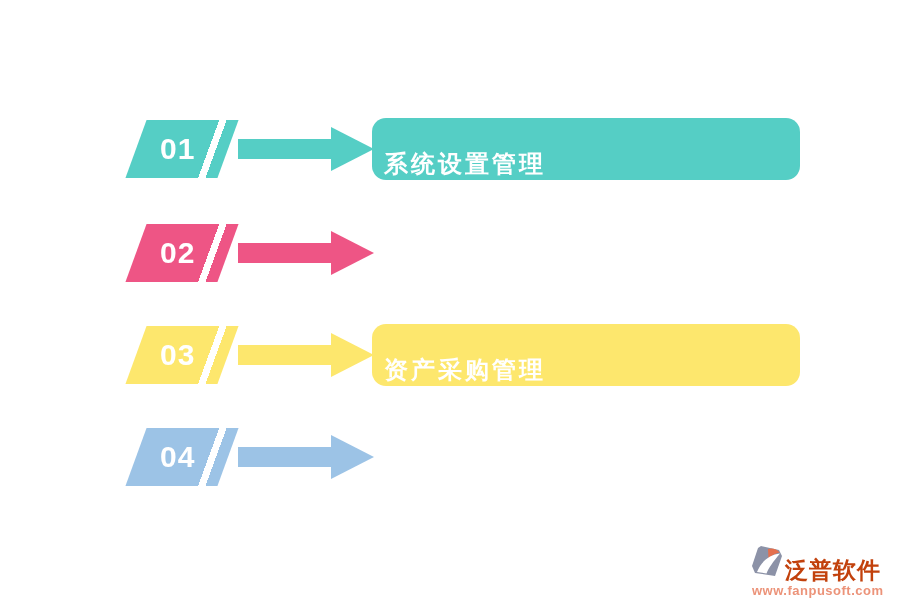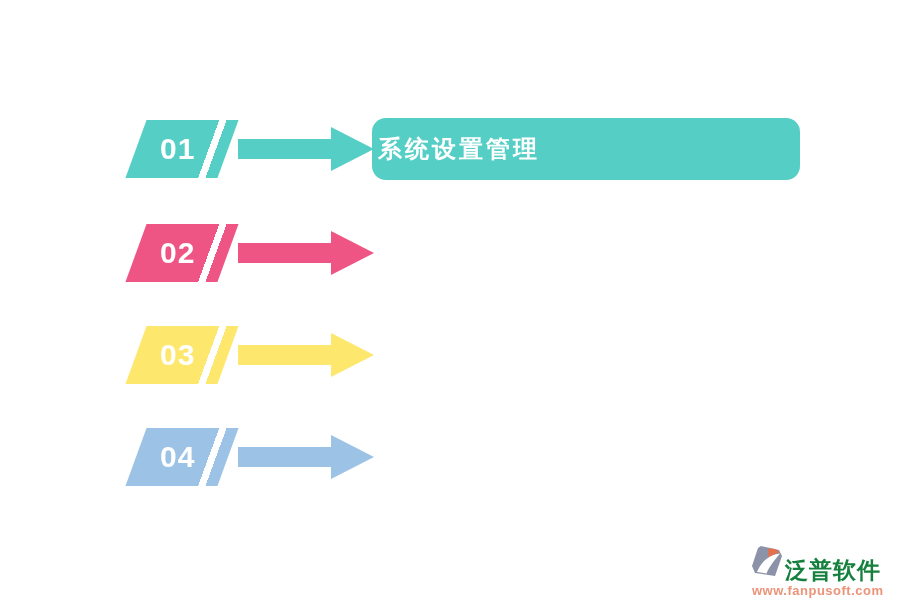--- a/index.html
+++ b/index.html
@@ -28,21 +28,21 @@
   .arrow-head{
     position:absolute;left:331px;top:9px;width:0;height:0;
     border-top:22px solid transparent;border-bottom:22px solid transparent;
     border-left:43px solid var(--c);
   }
 
   
   .bar{
     position:absolute;left:372px;top:0;width:428px;height:62px;
     border-radius:14px;background:var(--c);
-    display:flex;align-items:center;box-sizing:border-box;padding-left:6px;
+    display:flex;align-items:flex-end;box-sizing:border-box;padding-left:12px;
   }
   .bar-label{color:#ffffff;font-size:24px;font-weight:bold;letter-spacing:3px;}
 
   
   .watermark{position:absolute;left:752px;top:546px;width:146px;}
   .wm-top{display:flex;align-items:flex-end;gap:3px;}
   .wm-brand{font-size:23px;font-weight:bold;letter-spacing:1px;line-height:1;}
   .wm-url{font-size:13px;font-weight:bold;letter-spacing:0.5px;margin-top:1px;}
 </style>
 </head>
@@ -66,35 +66,38 @@
   <div class="arrow-tail"></div>
   <div class="arrow-head"></div>
 </div>
 
 <div class="row r2" style="--c: #FDE76D;">
   <div class="para">
     <span class="num">03</span>
   </div>
   <div class="arrow-tail"></div>
   <div class="arrow-head"></div>
+  <div class="bar">
+    <span class="bar-label">资产采购管理</span>
+  </div>
 </div>
 
 <div class="row r3" style="--c: #9CC3E6;">
   <div class="para">
     <span class="num">04</span>
   </div>
   <div class="arrow-tail"></div>
   <div class="arrow-head"></div>
 </div>
 
 <div class="watermark">
   <div class="wm-top">
     <span>
       <svg width="30" height="32" viewBox="0 0 30 32" aria-hidden="true">
         <polygon id="wm-body" points="9,0 27,4 30,10 23,30 3,27 0,20 6,2" fill="#8C92A7"></polygon>
         <path id="wm-accent" d="M16 3 C20 1.5 25 3 27.5 6.5 C23 7.5 19.5 9.5 16.5 12.5 Z" fill="#E4704E"></path>
         <path id="wm-swoosh" d="M5 26 C9.5 15 18 8.5 28 7.5 C21 16 16.5 22 14.5 27.5 Z" fill="#FFFFFF"></path>
       </svg>
     </span>
-    <span class="wm-brand" style="color: #15803d;">泛普软件</span>
+    <span class="wm-brand" style="color: #c2410c;">泛普软件</span>
   </div>
   <div class="wm-url" style="color: rgb(236, 147, 121);">www.fanpusoft.com</div>
 </div>
 
 </body></html>

